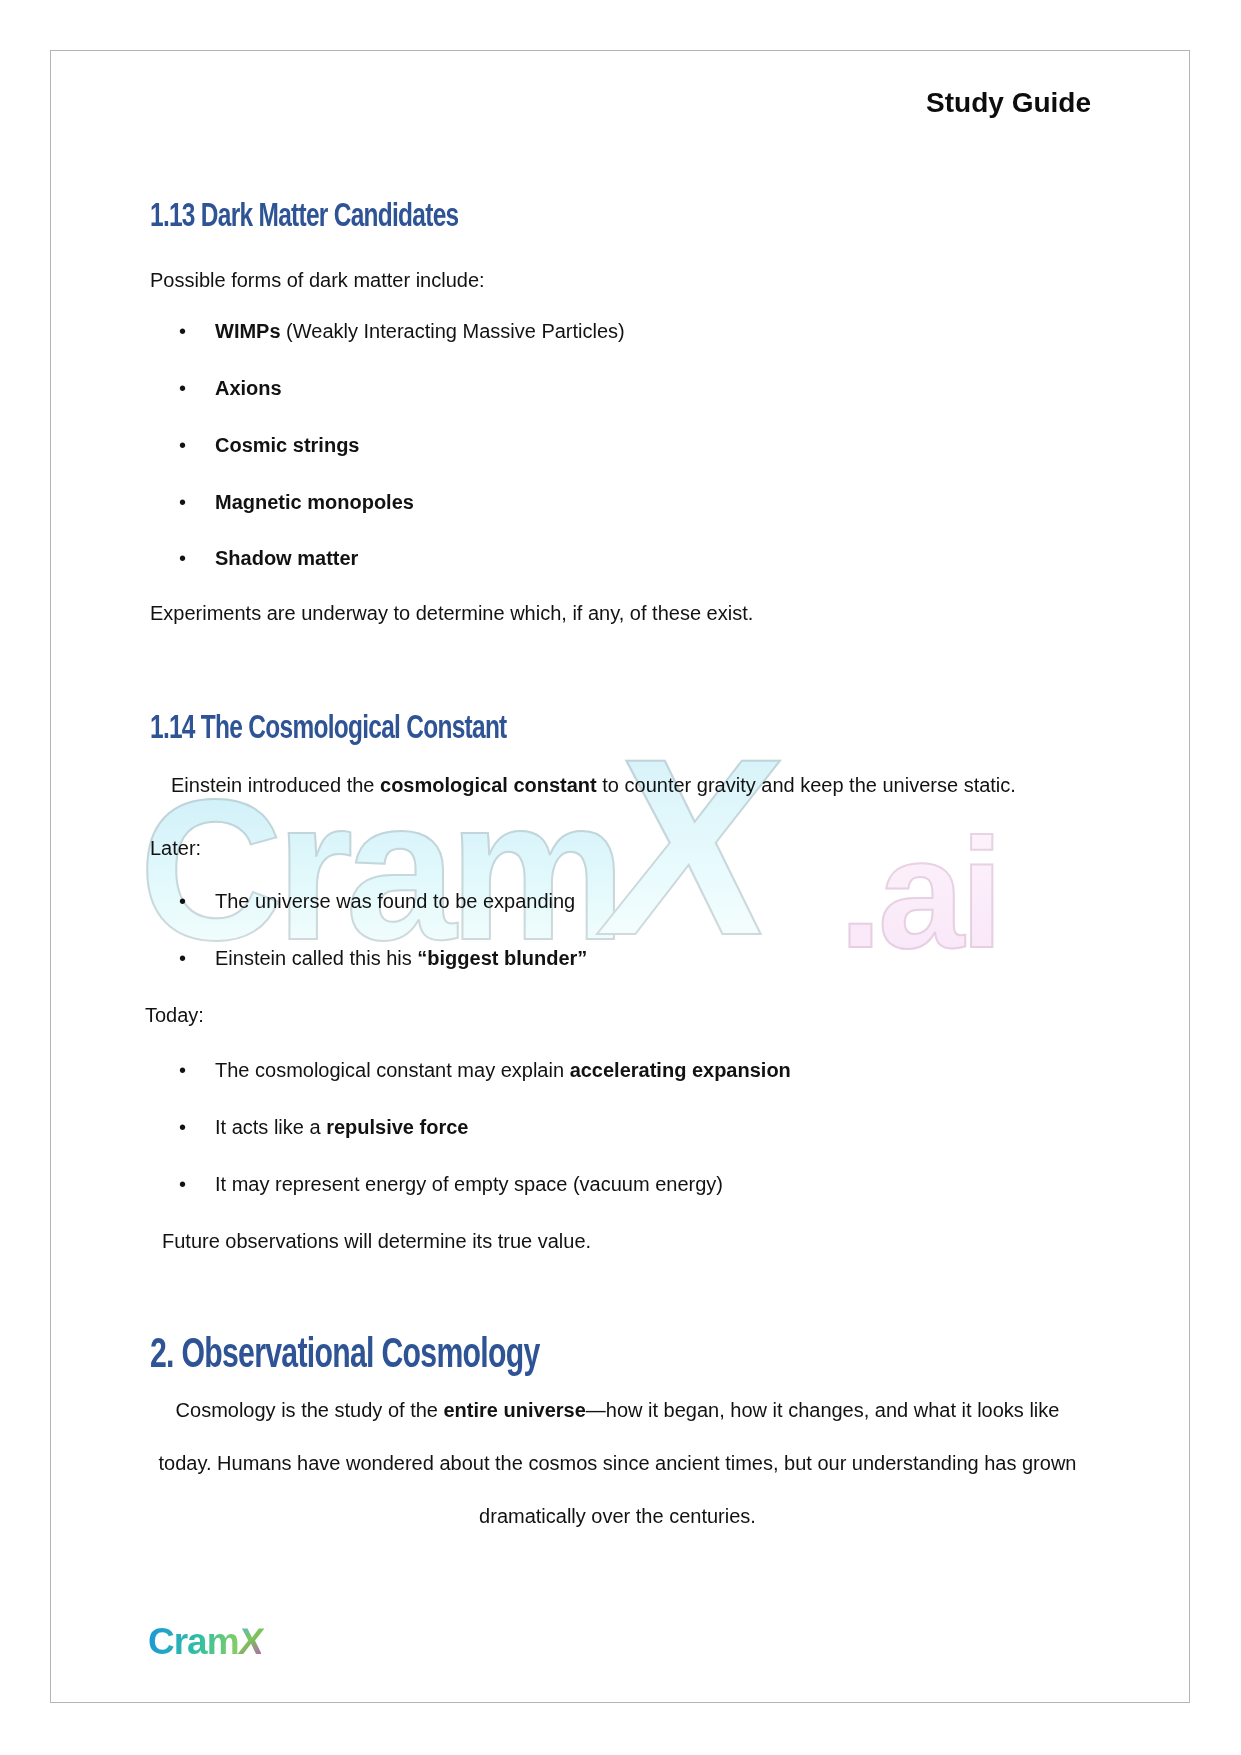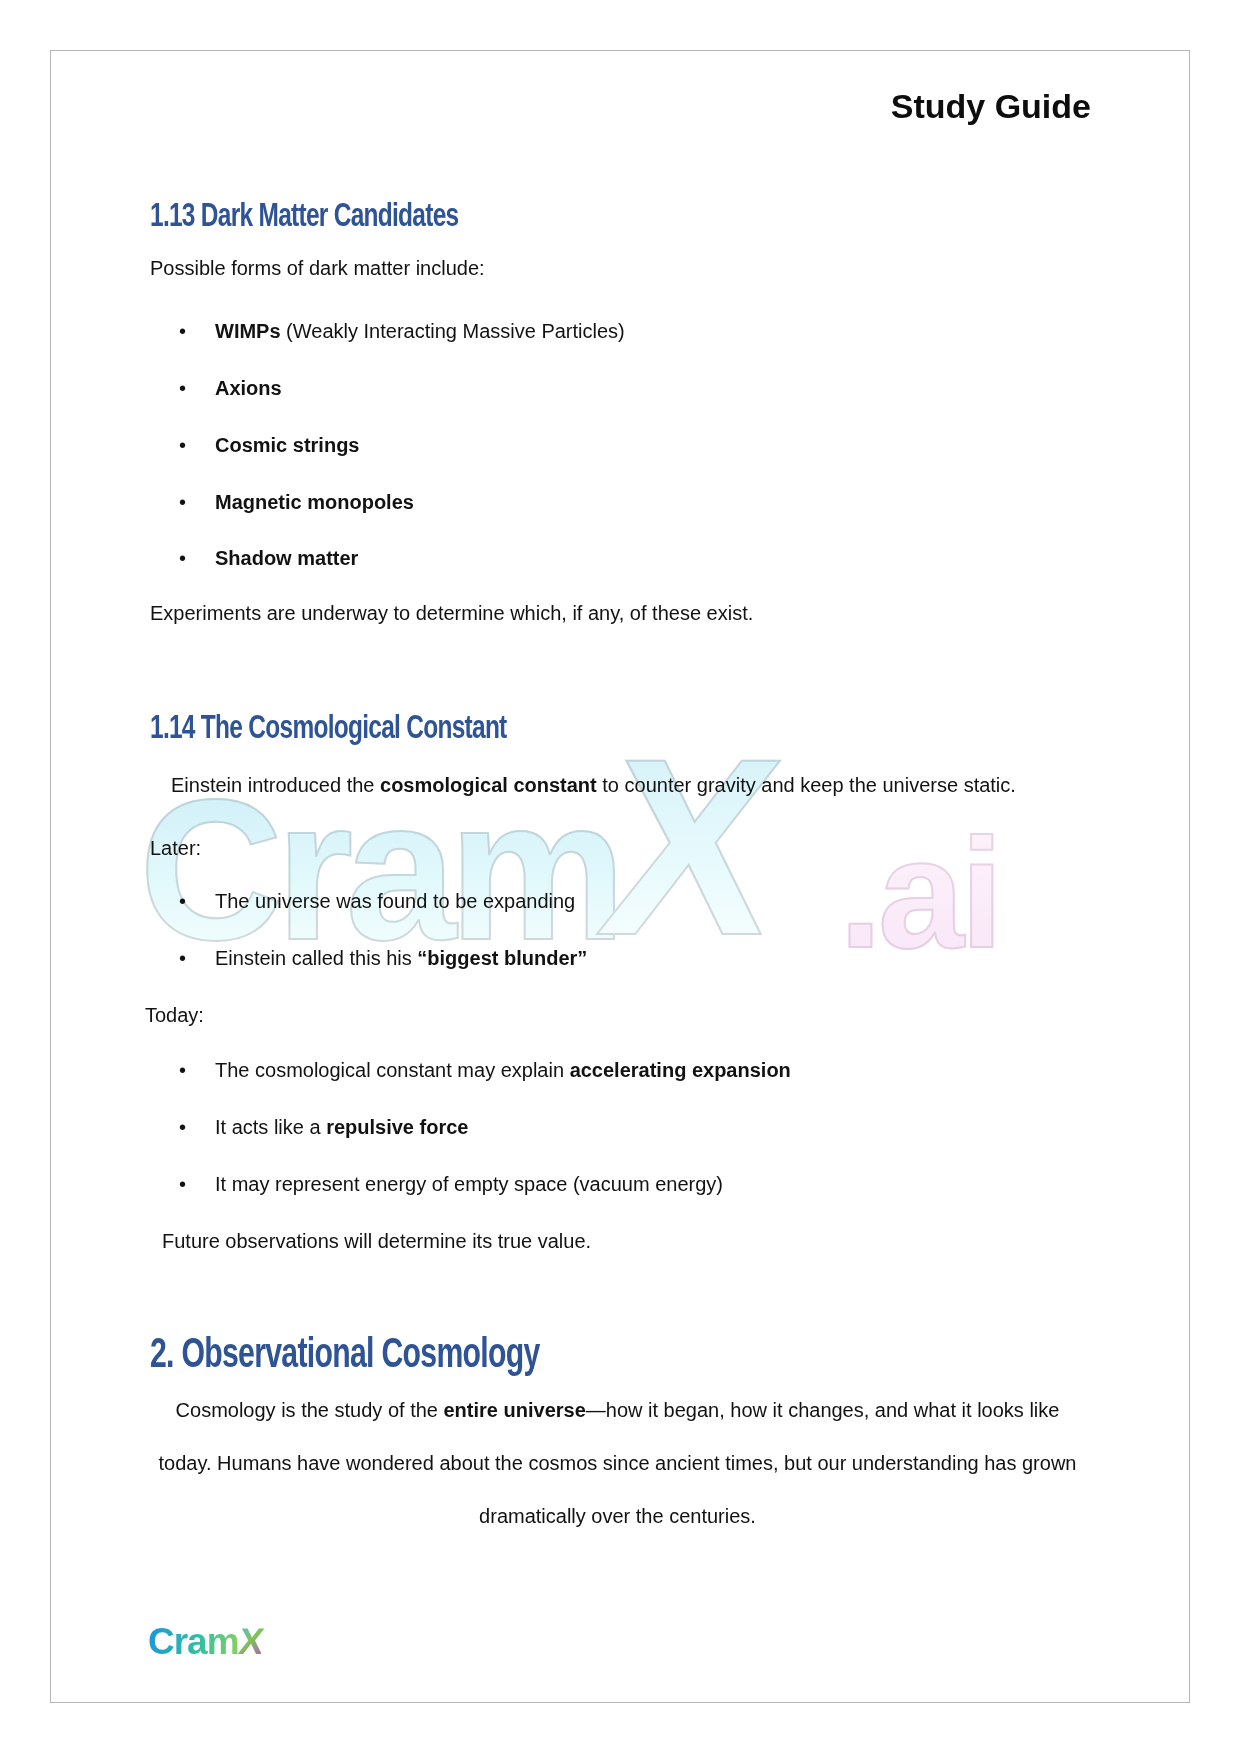--- a/index.html
+++ b/index.html
@@ -13,21 +13,21 @@
   }
   .page {
     position:absolute; left:50px; top:50px;
     width:1140px; height:1653px;
     border:1px solid #b5b5b5;
     background:#ffffff;
   }
   .abs { position:absolute; z-index:2; }
   .doc-title {
     top:36px; right:98px;
-    font-size:34px; font-weight:bold; color:#0d0d0d;
+    font-size:28px; font-weight:bold; color:#0d0d0d;
     letter-spacing:0;
   }
   .h-blue {
     color:#2F5496; font-weight:bold;
     letter-spacing:-1px; white-space:nowrap;
     transform:scaleX(0.72); transform-origin:left top;
   }
   .h-mid  { font-size:34px; line-height:1.15; }
   .h-big  { font-size:42px; line-height:1.15; }
   .body-text { font-size:20px; line-height:26px; color:#121212; white-space:nowrap; }
@@ -81,21 +81,21 @@
   <div class="watermark">
     <span class="wm wm-cram">Cram</span>
     <span class="wm wm-x">X</span>
     <span class="wm wm-ai">.ai</span>
   </div>
 
   <div class="abs doc-title">Study Guide</div>
 
   <div class="abs h-blue h-mid" style="top:144px; left:99px;">1.13 Dark Matter Candidates</div>
 
-  <div class="abs body-text" style="top:204px; left:99px;">Possible forms of dark matter include:</div>
+  <div class="abs body-text" style="top:216px; left:99px;">Possible forms of dark matter include:</div>
 
   <div class="abs body-text bullet-row" style="top:267px; left:128px;">
     <span class="dot">•</span>
     <span><span class="b">WIMPs</span><span> (Weakly Interacting Massive Particles)</span></span>
   </div>
   <div class="abs body-text bullet-row" style="top:324px; left:128px;">
     <span class="dot">•</span>
     <span><span class="b">Axions</span><span></span></span>
   </div>
   <div class="abs body-text bullet-row" style="top:381px; left:128px;">

